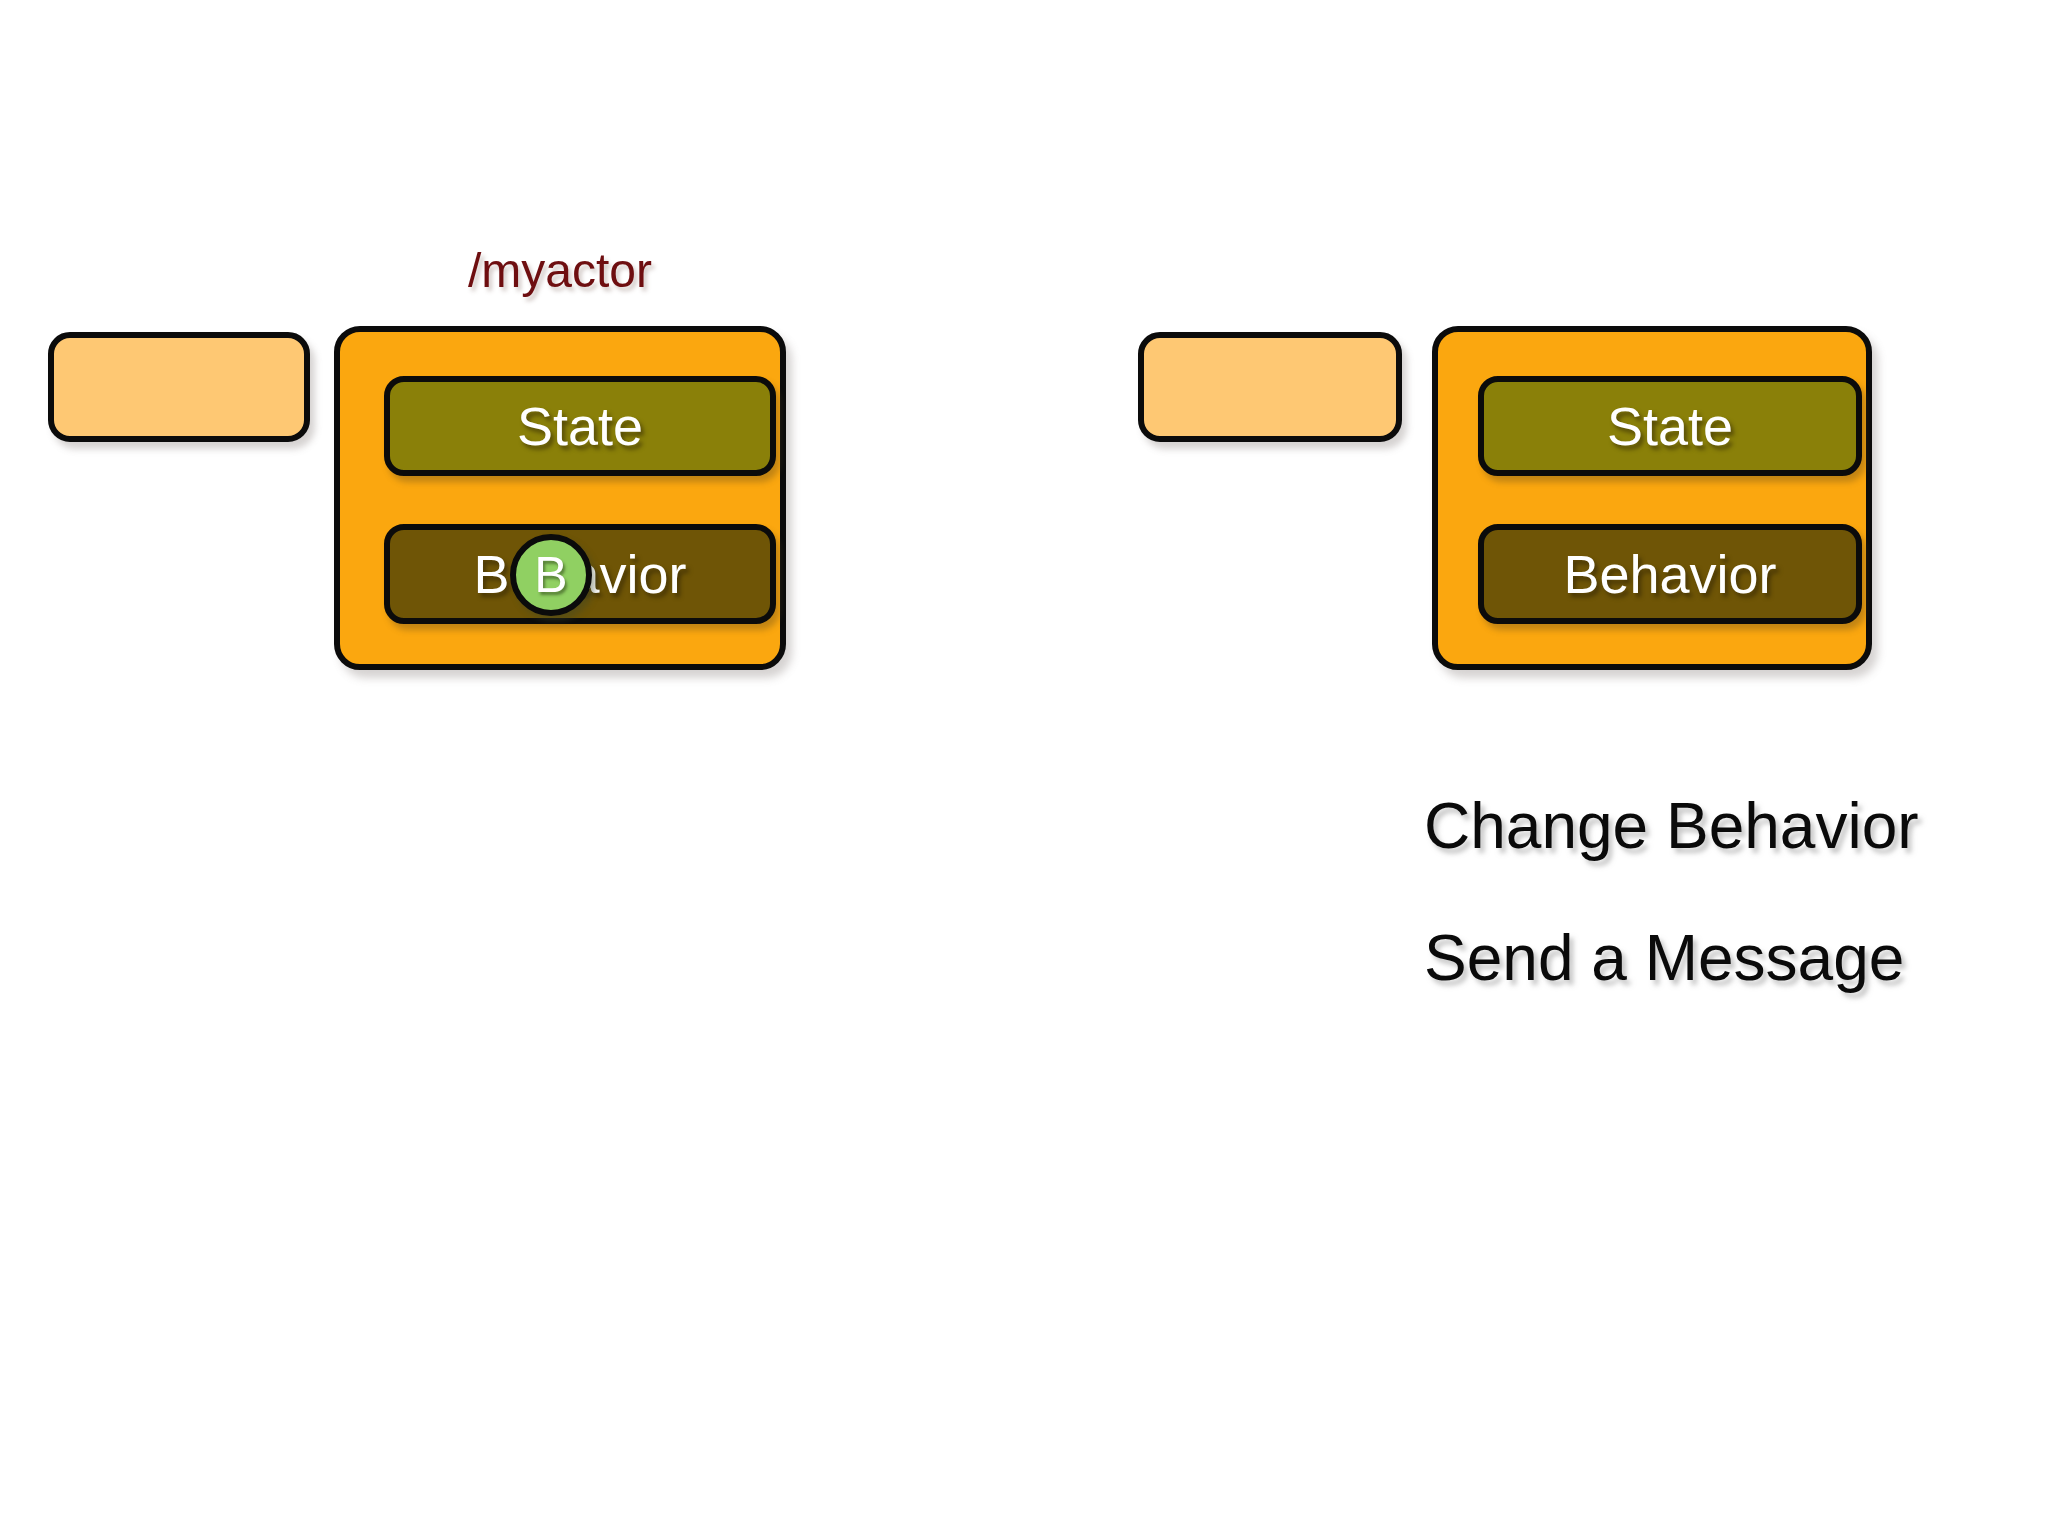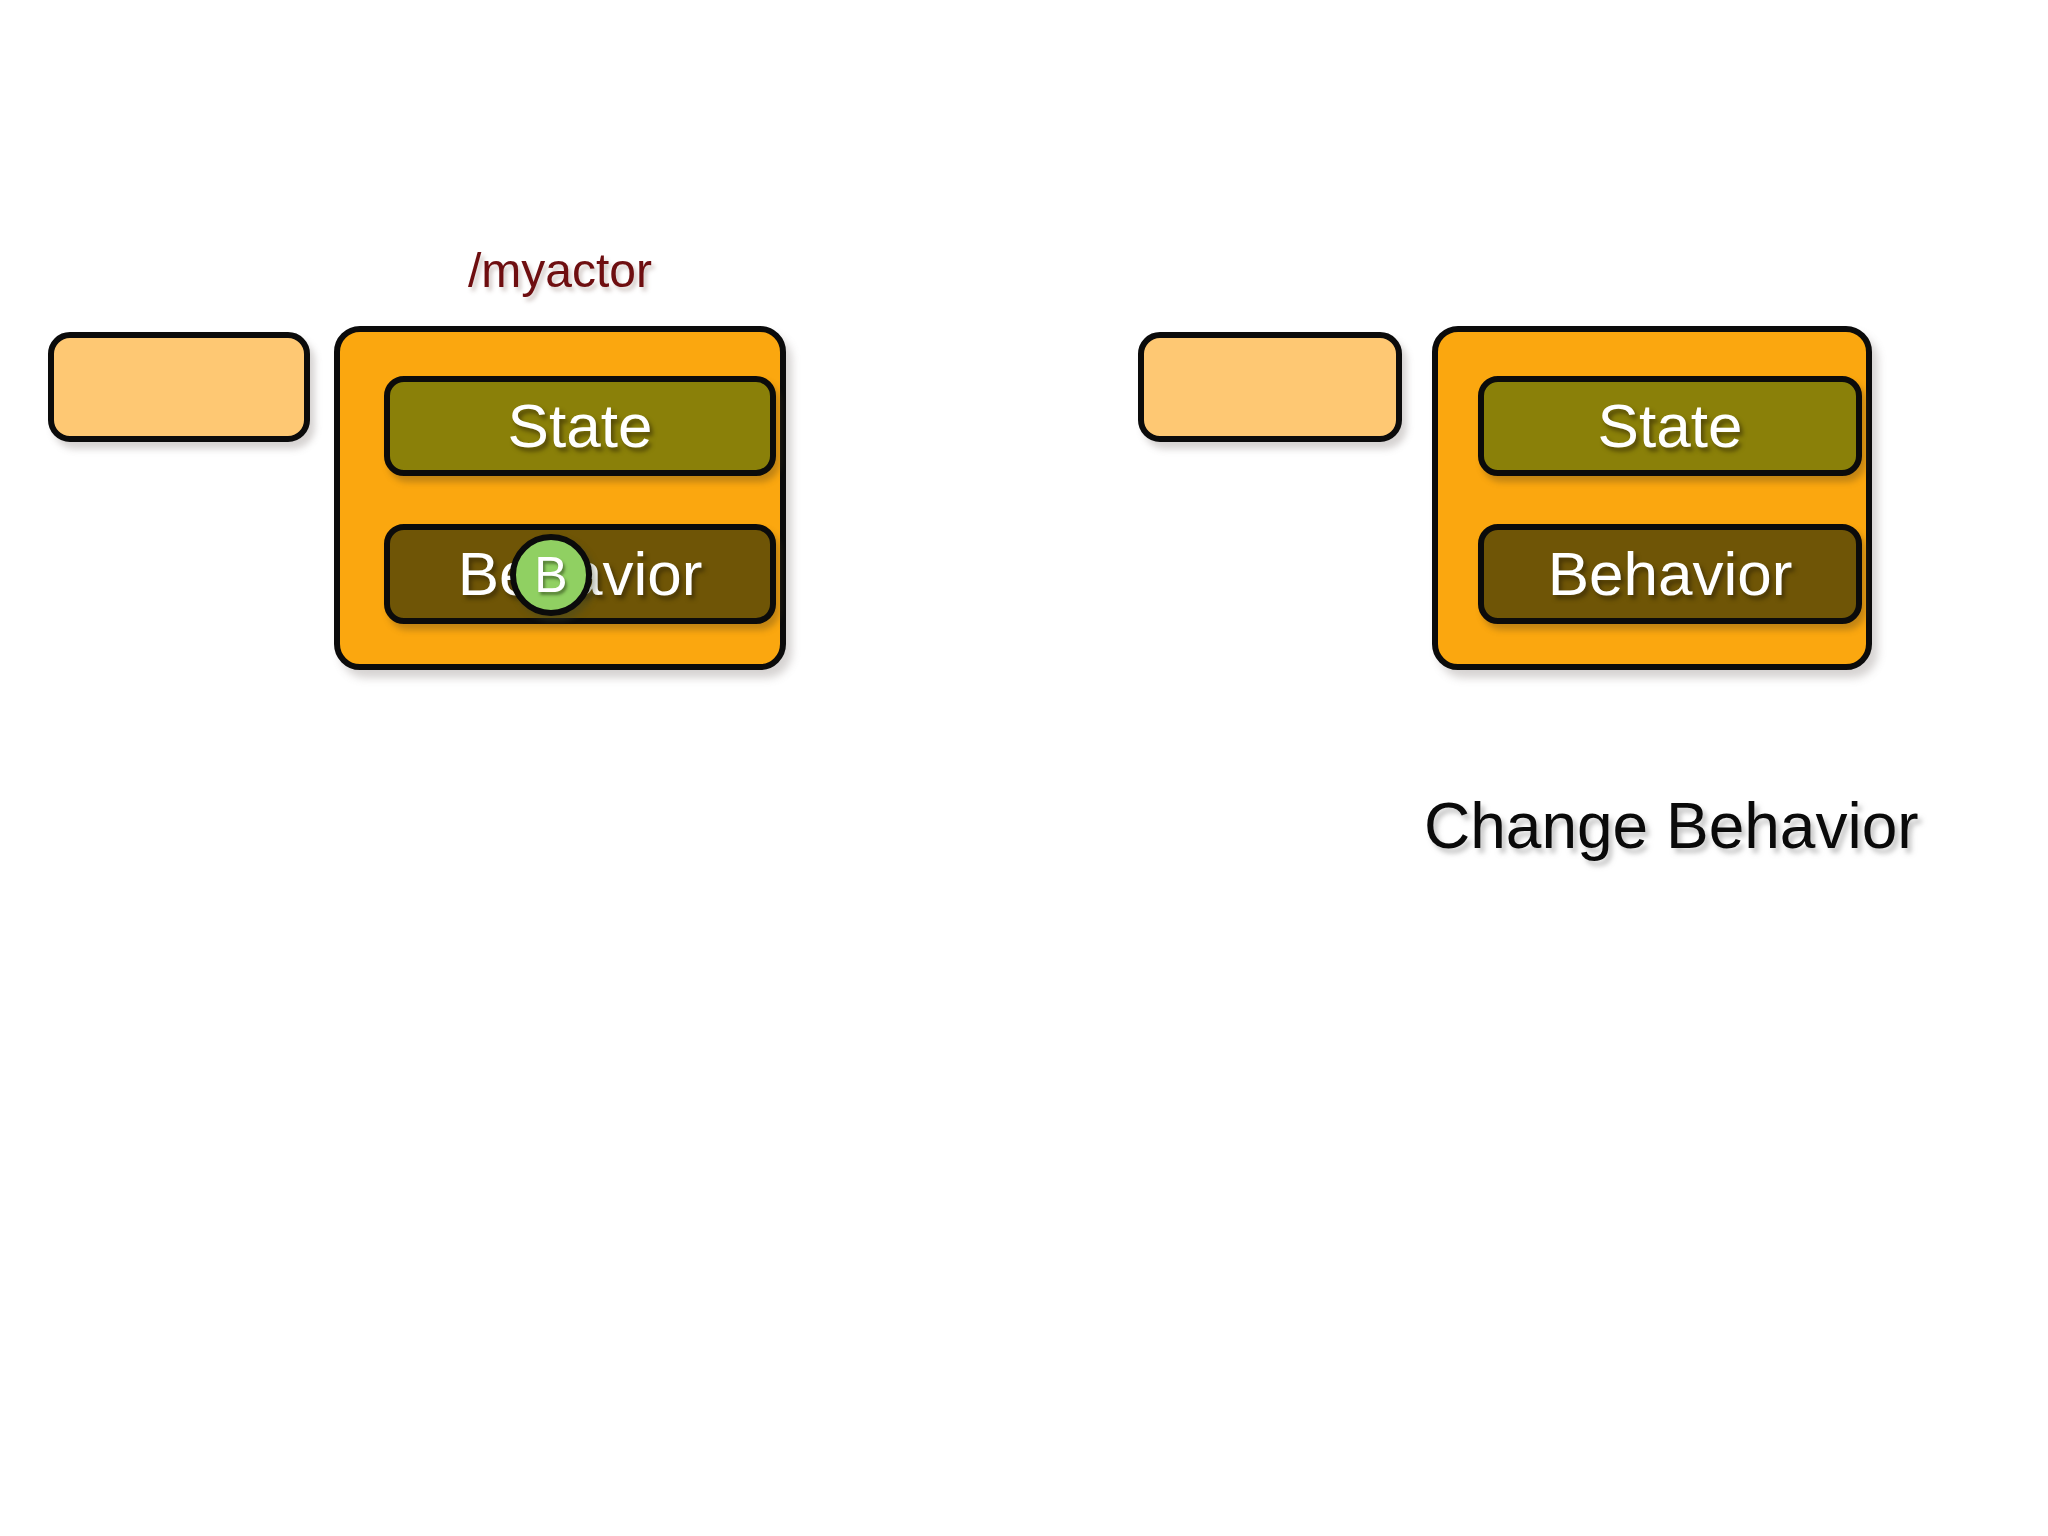--- a/index.html
+++ b/index.html
@@ -73,21 +73,21 @@
     display: flex;
     align-items: center;
     justify-content: center;
     box-shadow: 4px 6px 6px rgba(90,70,30,0.35);
   }
   .inner-box.state    { background: #8A8009; }
   .inner-box.behavior { background: #6F5506; }
 
   .inner-label {
     font-family: "Liberation Sans", sans-serif;
-    font-size: 62px;
+    font-size: 54px;
     font-weight: 400;
     color: #FFFFFF;
     text-shadow: 3px 4px 4px rgba(40,30,5,0.55);
     white-space: nowrap;
     line-height: 1;
   }
 
   
   .msg-token {
     position: absolute;
@@ -159,15 +159,16 @@
       <span class="inner-label">State</span>
     </div>
 
     <div class="inner-box behavior" style="left:40px; top:192px; width:384px; height:100px;">
       <span class="inner-label">Behavior</span>
     </div>
   </div>
 
   <div class="action-list">
     <div class="action-item">Change Behavior</div>
+    <div class="action-item">Send a Message</div>
   </div>
 
 </div>
 
 </body></html>

